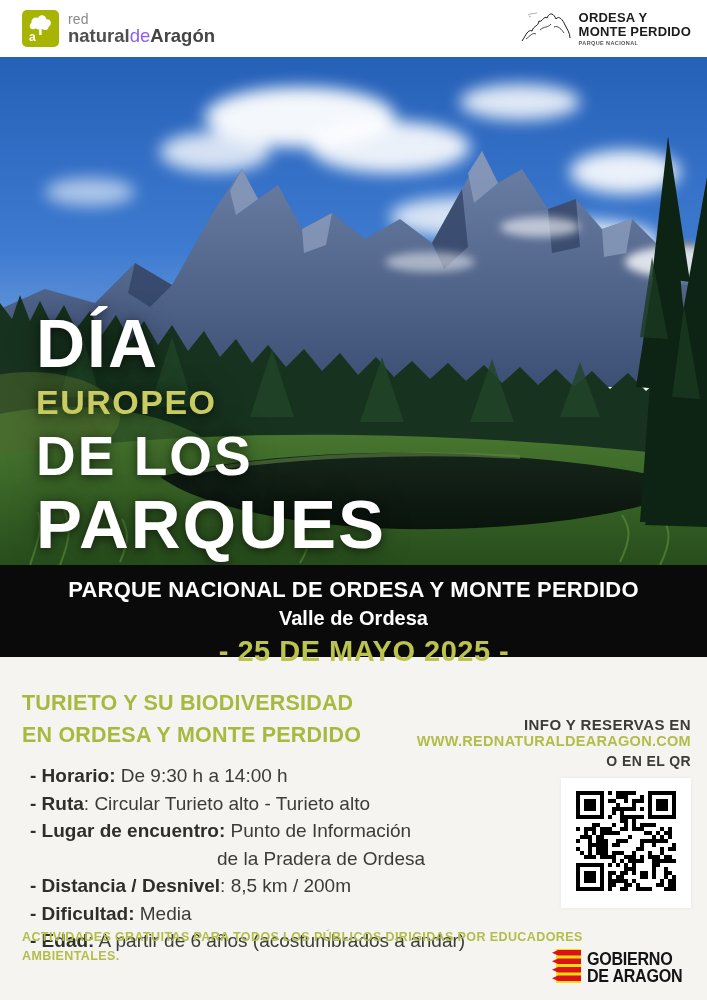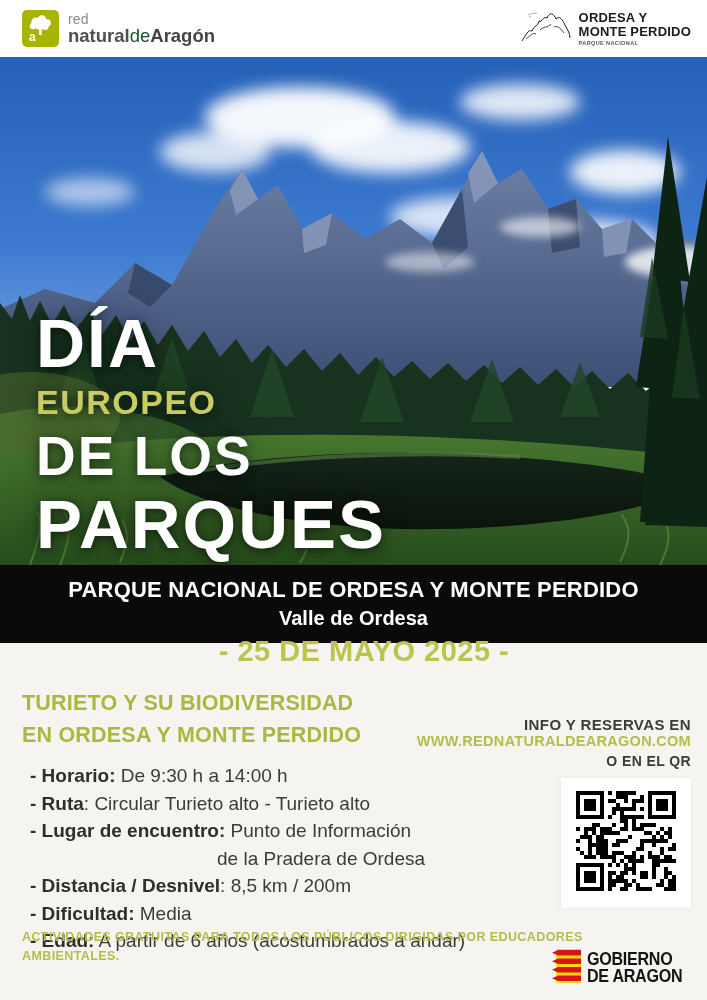--- a/index.html
+++ b/index.html
@@ -8,38 +8,38 @@
   .poster { position:relative; width:707px; height:1000px; margin:0 auto; background:#f5f4f1; overflow:hidden; }
 
   
   .top-bar { position:absolute; top:0; left:0; width:707px; height:57px; background:#ffffff; display:flex; justify-content:space-between; align-items:center; padding:0 16px 0 22px; z-index:5; }
   .brand { display:flex; align-items:center; gap:9px; }
   .brand-icon { width:37px; height:37px; background:#a8b404; border-radius:5px; position:relative; flex:0 0 auto; }
   .brand-text { line-height:1; }
   .brand-red { font-size:14px; color:#8a8a8a; display:block; margin-bottom:1px; letter-spacing:.2px; }
   .brand-line2 { font-size:18.5px; }
   .brand-natural { font-weight:bold; color:#4f4f4f; }
-  .brand-de { color:#14532d; }
+  .brand-de { color:#8b5cf6; }
   .brand-aragon { font-weight:bold; color:#444; }
   .park-logo { display:flex; align-items:center; gap:7px; }
   .park-logo-text { line-height:1.1; }
   .park-l1, .park-l2 { font-size:13px; font-weight:bold; color:#1b1b1b; letter-spacing:.2px; }
   .park-l3 { font-size:5.5px; font-weight:bold; color:#555; letter-spacing:.4px; margin-top:1px; }
 
   
   .photo { position:absolute; top:57px; left:0; width:707px; height:508px; overflow:hidden; }
   .photo svg { display:block; }
   .hero { position:absolute; left:36px; top:252px; z-index:3; text-shadow:0 2px 10px rgba(0,0,0,.55), 0 0 30px rgba(0,0,0,.35); }
   .hero-l1 { font-size:68px; font-weight:bold; color:#fff; line-height:1; letter-spacing:2px; }
   .hero-l2 { font-size:34px; font-weight:bold; color:#c9cc63; line-height:1; letter-spacing:1.5px; margin-top:8px; }
   .hero-l3 { font-size:55px; font-weight:bold; color:#fff; line-height:1; letter-spacing:2px; margin-top:10px; }
   .hero-l4 { font-size:69px; font-weight:bold; color:#fff; line-height:1; letter-spacing:2px; margin-top:6px; }
 
   
-  .banner { position:absolute; top:565px; left:0; width:707px; height:78px; background:#0a0a0a; text-align:center; padding-top:12px; z-index:4; }
+  .banner { position:absolute; top:565px; left:0; width:707px; height:92px; background:#0a0a0a; text-align:center; padding-top:12px; z-index:4; }
   .banner-l1 { color:#fff; font-size:22px; font-weight:bold; letter-spacing:.2px; }
   .banner-l2 { color:#fff; font-size:20px; font-weight:600; margin-top:4px; }
   .banner-date { color:#bcc44e; font-size:29px; font-weight:bold; margin-top:5px; letter-spacing:.5px;padding-left:21px; }
 
   
   .content { position:absolute; top:672px; left:0; width:707px; height:328px; background:#f5f4f1; }
   .activity-title { margin:15px 0 0 22px; font-size:21.5px; font-weight:bold; color:#a9b83f; line-height:32px; letter-spacing:.2px; }
   .details { margin:11px 0 0 30px; font-size:19px; color:#3b3b39; line-height:27.5px; max-width:440px; }
   .details b { color:#2e2e2c; }
   .detail-cont { margin-left:187px; }

